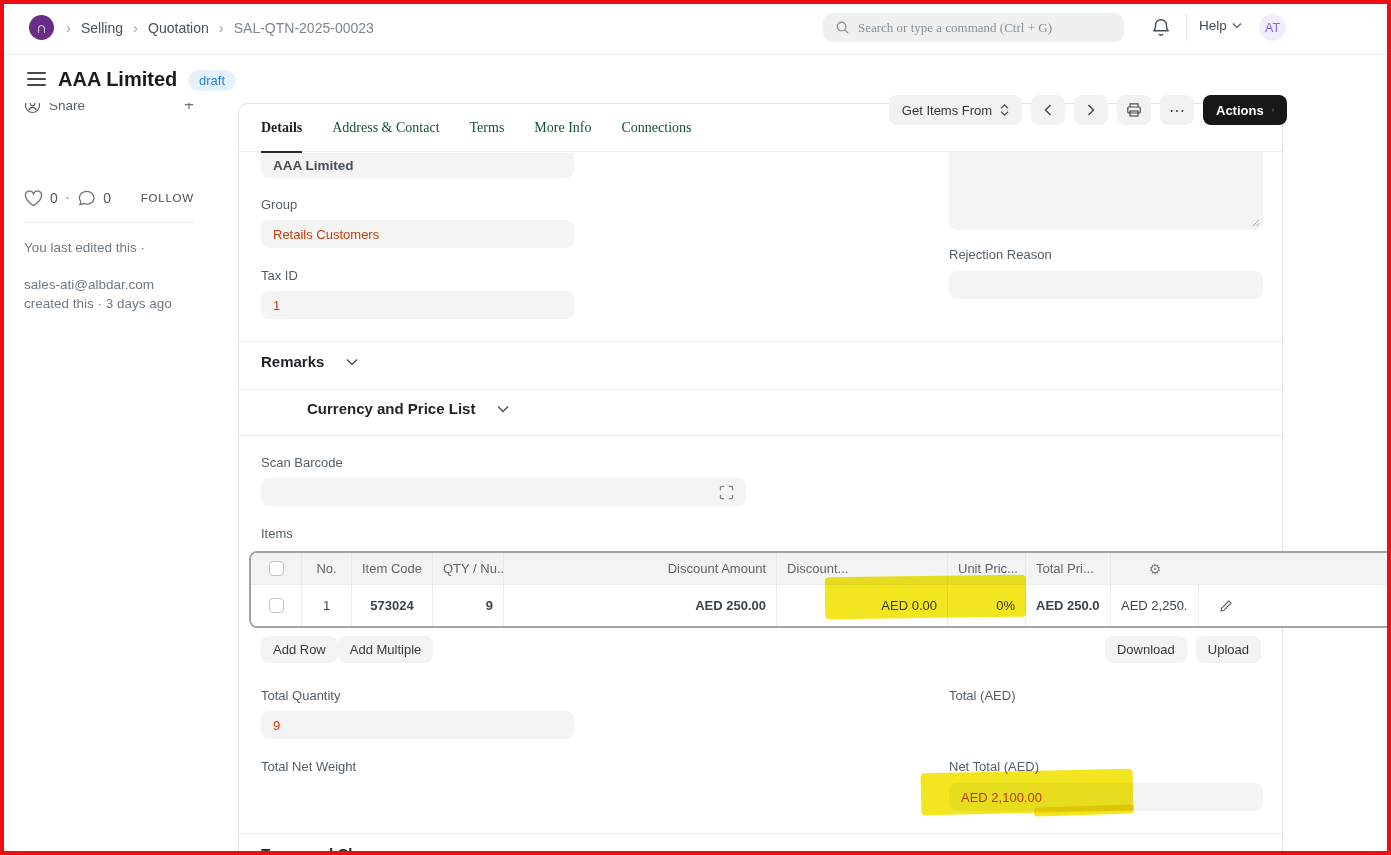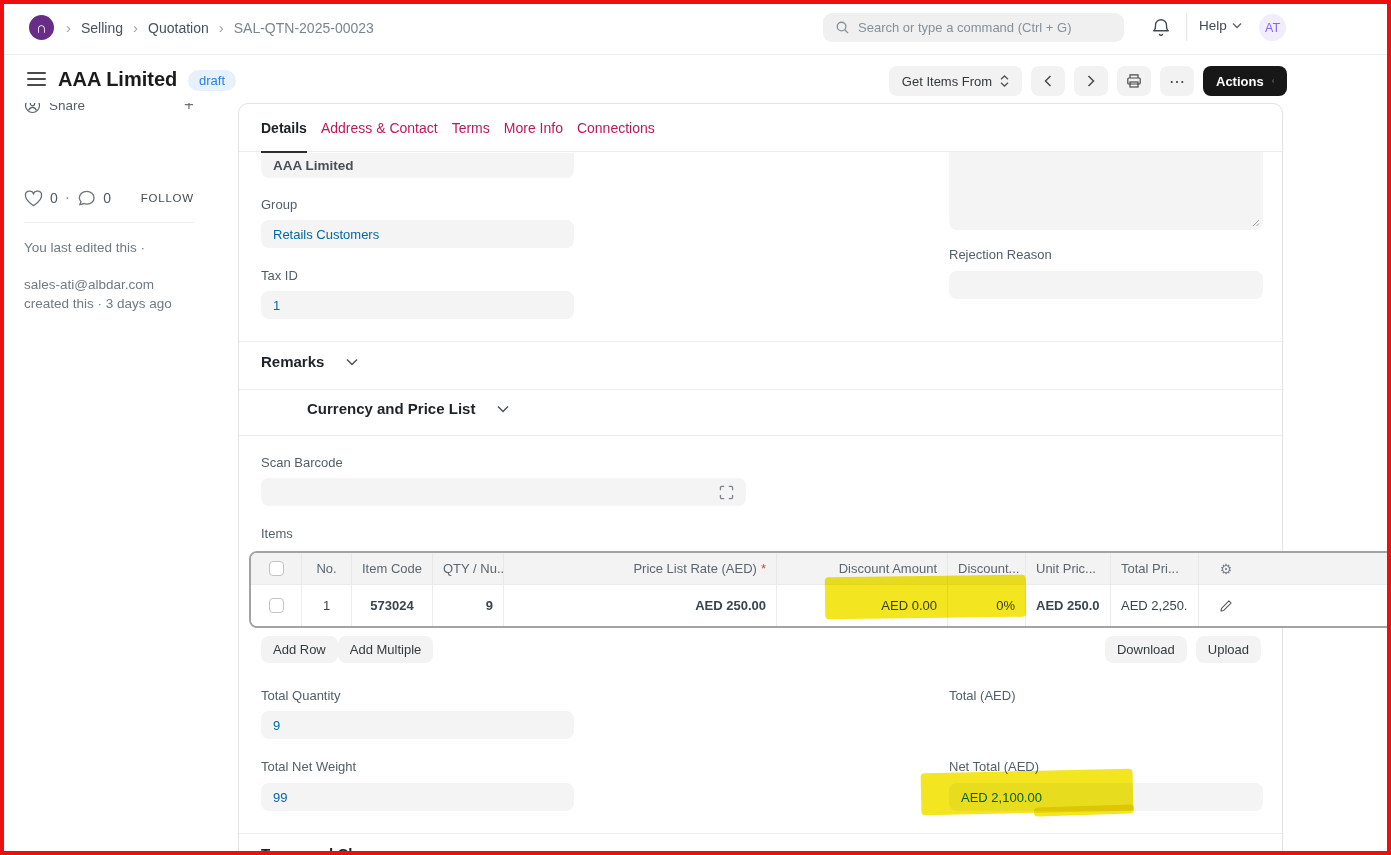--- a/index.html
+++ b/index.html
@@ -13,66 +13,66 @@
             border-bottom:1px solid #ededed; z-index:10; display:flex; align-items:center; }
   .logo { position:absolute; left:29px; top:15px; width:25px; height:25px; border-radius:50%;
           background:#682d87; color:#fff; display:flex; align-items:center; justify-content:center;
           font-size:15px; font-weight:700; }
   .crumbs { position:absolute; left:66px; top:0; height:55px; display:flex; align-items:center; gap:10px; font-size:14px; }
   .crumb-sep { color:#9aa3ab; font-size:15px; }
   .crumb { color:#46525d; }
   .crumb.last { color:#7b858e; }
   .search-pill { position:absolute; left:823px; top:13px; width:301px; height:29px; background:#f0f0f0;
                  border-radius:9px; display:flex; align-items:center; gap:8px; padding:0 12px; }
-  .search-pill span { color:#84909a; font-size:13px; }
+  .search-pill span { color:#84909a; font-size:13px;font-family:Liberation Serif, serif; }
   .bell { position:absolute; left:1150px; top:17px; width:22px; height:22px; }
   .nav-divider { position:absolute; left:1186px; top:14px; width:1px; height:27px; background:#e4e4e4; }
   .help { position:absolute; left:1199px; top:18px; display:flex; align-items:center; gap:5px;
           font-size:13.5px; color:#3f4a54; }
   .avatar { position:absolute; left:1259px; top:14px; width:27px; height:27px; border-radius:50%;
             background:#f1edfd; color:#8468f0; font-size:12.5px; display:flex; align-items:center; justify-content:center; }
 
   
   .page-header { position:absolute; left:0; top:55px; width:1391px; height:48px; background:#fff; z-index:5; }
   .burger { position:absolute; left:27px; top:72px; width:19px; height:14px; z-index:6; }
   .burger i { display:block; height:2px; background:#4a4a4a; margin-bottom:4px; border-radius:1px; }
   .doc-title { position:absolute; left:58px; top:68px; font-size:20px; font-weight:700; color:#1b1b1b; z-index:6; }
   .badge-draft { position:absolute; left:188px; top:70px; padding:3px 11px; border-radius:11px;
                  background:#e7f1fb; color:#2383e2; font-size:13px; z-index:6; }
   .hdr-actions { position:absolute; left:889px; top:66px; display:flex; gap:9px; z-index:6; }
   .btn { height:30px; background:#f2f2f2; border:none; border-radius:8px; font-family:inherit;
-         font-size:13px; color:#33383d; display:flex; align-items:center; justify-content:center; cursor:pointer; }
+         font-size:13px; color:#33383d; display:flex; align-items:center; justify-content:center; cursor:pointer;margin-top:29px; }
   .btn-get-items { padding:0 12px; gap:8px; width:133px; }
   .btn-ico { width:34px; }
   .btn-dark { background:#171717; color:#fff; font-weight:600; padding:0 13px; gap:8px; width:84px; }
 
   
   .sidebar { position:absolute; left:24px; top:95px; width:170px; z-index:1; }
   .share-row { display:flex; align-items:center; gap:8px; color:#55606a; font-size:13.5px; height:20px; }
   .share-plus { margin-left:auto; font-size:17px; color:#6a737c; }
   .likes-row { position:absolute; left:0; top:94px; width:170px; display:flex; align-items:center; gap:7px; }
   .likes-row .cnt { font-size:14px; color:#4c5761; }
   .likes-row .dot { color:#8a939b; }
   .follow { margin-left:auto; font-size:11.5px; letter-spacing:.8px; color:#414c56; cursor:pointer; }
   .side-div { position:absolute; left:0; top:127px; width:170px; height:1px; background:#ededed; }
   .side-note1 { position:absolute; left:0; top:145px; font-size:13.5px; color:#6f7a83; }
   .side-note2 { position:absolute; left:0; top:180px; font-size:13.5px; color:#6f7a83; line-height:19px; }
 
   
   .card { position:absolute; left:238px; top:103px; width:1045px; height:760px; background:#fff;
           border:1px solid #e3e3e3; border-radius:10px 10px 0 0; z-index:2; }
   .tabs { position:absolute; left:0; top:0; width:100%; height:48px; border-bottom:1px solid #ededed;
-          display:flex; align-items:center; gap:14px; padding-left:22px; }
-  .tab { font-size:14px; color:#be185d; height:48px; display:flex; align-items:center; cursor:pointer; position:relative; }
+          display:flex; align-items:center; gap:30px; padding-left:22px;font-family:Liberation Serif, serif; }
+  .tab { font-size:14px; color:#14532d; height:48px; display:flex; align-items:center; cursor:pointer; position:relative; }
   .tab.active { color:#1b2025; font-weight:700; }
   .tab.active::after { content:""; position:absolute; left:0; right:0; bottom:-1px; height:2px; background:#2c2c2c; }
 
   .lbl { font-size:13px; color:#525e68; }
   .inp { background:#f4f4f4; border-radius:8px; height:28px; display:flex; align-items:center;
-         padding:0 12px; font-size:13px; color:#0369a1;text-align:center; }
+         padding:0 12px; font-size:13px; color:#c2410c;text-align:center; }
   .colL { left:22px; width:313px; position:absolute; }
   .colR { left:710px; width:314px; position:absolute; }
 
   .cust-inp { position:absolute; left:22px; top:49px; width:313px; height:25px; background:#f4f4f4;
               border-radius:0 0 8px 8px; display:flex; align-items:center; padding:0 12px;
               font-size:13.5px; font-weight:700; color:#474f57; }
   .grp-lbl { top:93px; } .grp-inp { top:116px; }
   .tax-lbl { top:164px; } .tax-inp { top:187px; }
   .txtarea { position:absolute; left:710px; top:48px; width:314px; height:78px; background:#f4f4f4;
              border-radius:0 0 8px 8px; }
@@ -294,24 +294,20 @@
 
     <div class="lbl items-lbl">Items</div>
     <div class="grid">
       <div class="g-row g-head">
         <div class="c">
             <span class="cbx"></span>
           </div>
         <div class="c">No.</div>
         <div class="c">Item Code</div>
         <div>QTY / Nu...</div>
-        <div class="r">
-            <span>Price List Rate (AED)</span>
-            <span class="req">*</span>
-          </div>
         <div class="r">Discount Amount</div>
         <div>Discount...</div>
         <div>Unit Pric...</div>
         <div>Total Pri...</div>
         <div class="c">
             <span class="gear-g">⚙</span>
           </div>
       </div>
       <div class="g-row g-body">
         <div class="c">
@@ -339,21 +335,20 @@
     </div>
     <div class="row-btns-r">
       <button class="btn-sm">Download</button>
       <button class="btn-sm">Upload</button>
     </div>
 
     <div class="lbl colL tq-lbl">Total Quantity</div>
     <div class="inp colL tq-inp">9</div>
     <div class="lbl colR tt-lbl">Total (AED)</div>
     <div class="lbl colL tw-lbl">Total Net Weight</div>
-    <div class="inp colL tw-inp">99</div>
     <div class="lbl colR nt-lbl">Net Total (AED)</div>
     <div class="inp colR nt-inp">AED 2,100.00</div>
 
     <div class="hdiv" style="top:729px;"></div>
     <div class="sec-head taxes-head">
       <span>Taxes and Charges</span>
     </div>
   </div>
 
   <div class="hl hl1"></div>

